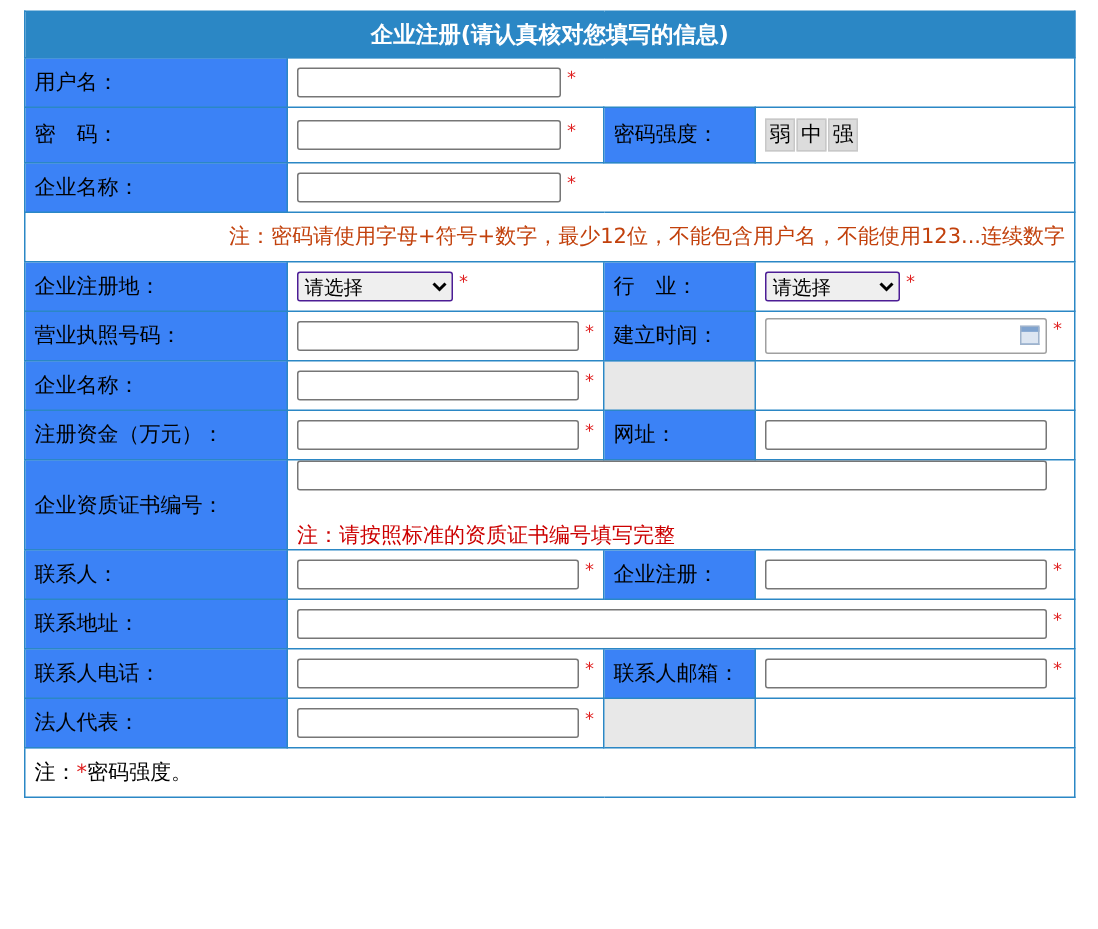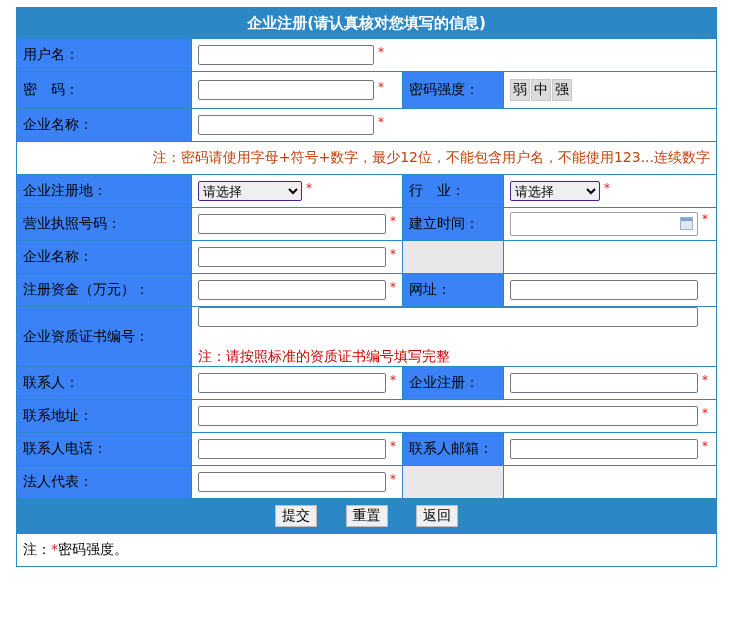--- a/index.html
+++ b/index.html
@@ -149,25 +149,18 @@
   </tr>
   <tr>
     <td class="lbl">法人代表：</td>
     <td class="val">
       <input class="txt w188" type="text" value="" style=""><span class="req">*</span>
     </td>
     <td class="empty-lbl"></td>
     <td class="val"></td>
   </tr>
   <tr>
-    <td class="bar" colspan="4">
-      <button class="btn">提交</button>
-      <button class="btn">重置</button>
-      <button class="btn">返回</button>
-    </td>
-  </tr>
-  <tr>
     <td class="foot" colspan="4">
       <span class="foot-text"><span>注：</span><span class="star">*</span><span>密码强度。</span></span>
     </td>
   </tr>
 </tbody>
   </table>
 
 </body></html>

